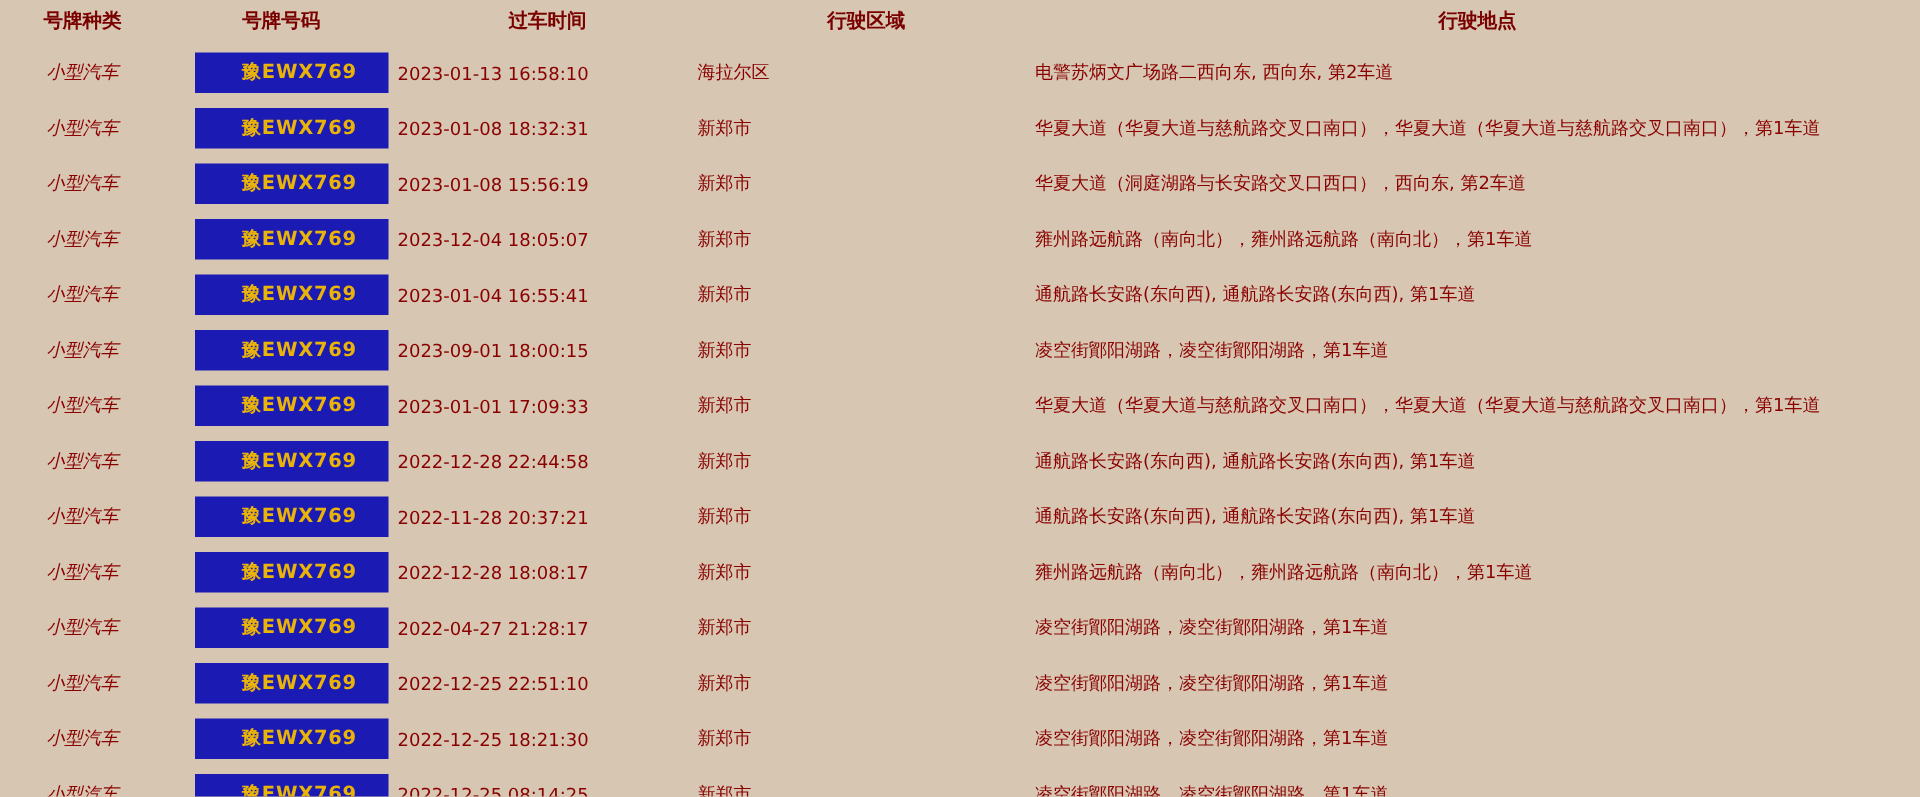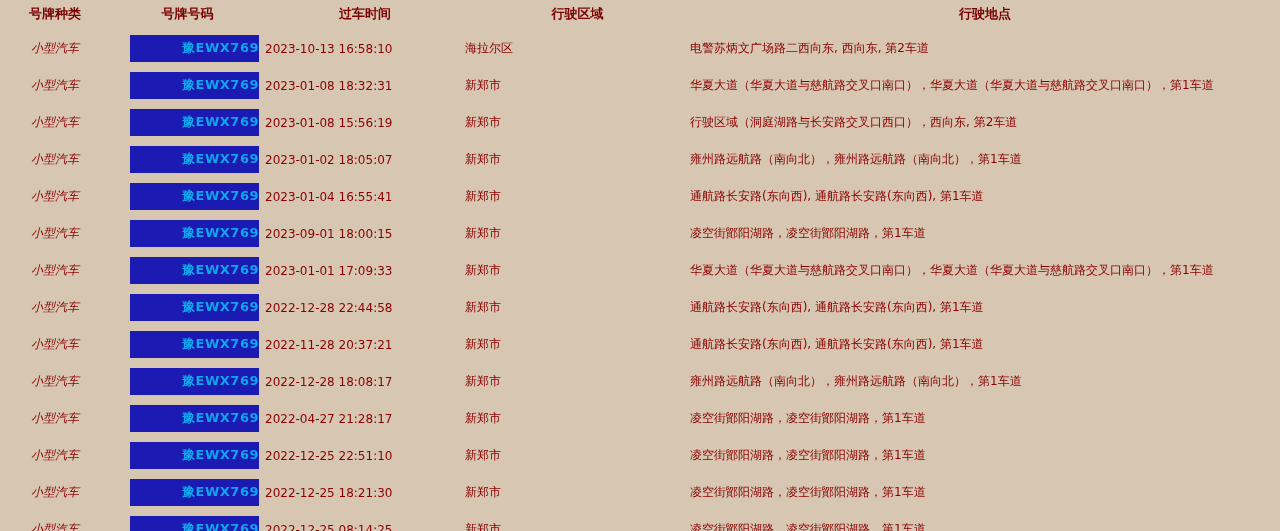--- a/index.html
+++ b/index.html
@@ -52,27 +52,27 @@
     color: #9c2b00;
     font-style: italic;
   }
   .cell-plate {
     text-align: center;
     padding-left: 0;
   }
   .plate-box {
     display: block;
     background: #1b1bb4;
-    color: #0ea5e9;
+    color: #eab308;
     font-size: 13px;
     font-weight: bold;
     letter-spacing: 0.5px;
     padding: 4px 0 5px 0;
     margin: 0 6px 0 20px;
-    text-align: right;
+    text-align: center;
     text-indent: 10px;
   }
   .cell-time {
     text-align: left;
     padding-left: 32px;
     color: #8a0000;
   }
   .cell-area {
     text-align: left;
     padding-left: 6px;
@@ -107,48 +107,48 @@
         <th>行驶区域</th>
         <th>行驶地点</th>
       </tr>
     </thead>
     <tbody id="records-body">
         <tr>
           <td class="cell-type">小型汽车</td>
           <td class="cell-plate">
             <span class="plate-box">豫EWX769</span>
           </td>
-          <td class="cell-time">2023-10-13 16:58:10</td>
+          <td class="cell-time">2023-01-13 16:58:10</td>
           <td class="cell-area">海拉尔区</td>
           <td class="cell-place">电警苏炳文广场路二西向东, 西向东, 第2车道</td>
         </tr>
         <tr>
           <td class="cell-type">小型汽车</td>
           <td class="cell-plate">
             <span class="plate-box">豫EWX769</span>
           </td>
           <td class="cell-time">2023-01-08 18:32:31</td>
           <td class="cell-area">新郑市</td>
           <td class="cell-place">华夏大道（华夏大道与慈航路交叉口南口），华夏大道（华夏大道与慈航路交叉口南口），第1车道</td>
         </tr>
         <tr>
           <td class="cell-type">小型汽车</td>
           <td class="cell-plate">
             <span class="plate-box">豫EWX769</span>
           </td>
           <td class="cell-time">2023-01-08 15:56:19</td>
           <td class="cell-area">新郑市</td>
-          <td class="cell-place">行驶区域（洞庭湖路与长安路交叉口西口），西向东, 第2车道</td>
-        </tr>
-        <tr>
-          <td class="cell-type">小型汽车</td>
-          <td class="cell-plate">
-            <span class="plate-box">豫EWX769</span>
-          </td>
-          <td class="cell-time">2023-01-02 18:05:07</td>
+          <td class="cell-place">华夏大道（洞庭湖路与长安路交叉口西口），西向东, 第2车道</td>
+        </tr>
+        <tr>
+          <td class="cell-type">小型汽车</td>
+          <td class="cell-plate">
+            <span class="plate-box">豫EWX769</span>
+          </td>
+          <td class="cell-time">2023-12-04 18:05:07</td>
           <td class="cell-area">新郑市</td>
           <td class="cell-place">雍州路远航路（南向北），雍州路远航路（南向北），第1车道</td>
         </tr>
         <tr>
           <td class="cell-type">小型汽车</td>
           <td class="cell-plate">
             <span class="plate-box">豫EWX769</span>
           </td>
           <td class="cell-time">2023-01-04 16:55:41</td>
           <td class="cell-area">新郑市</td>

